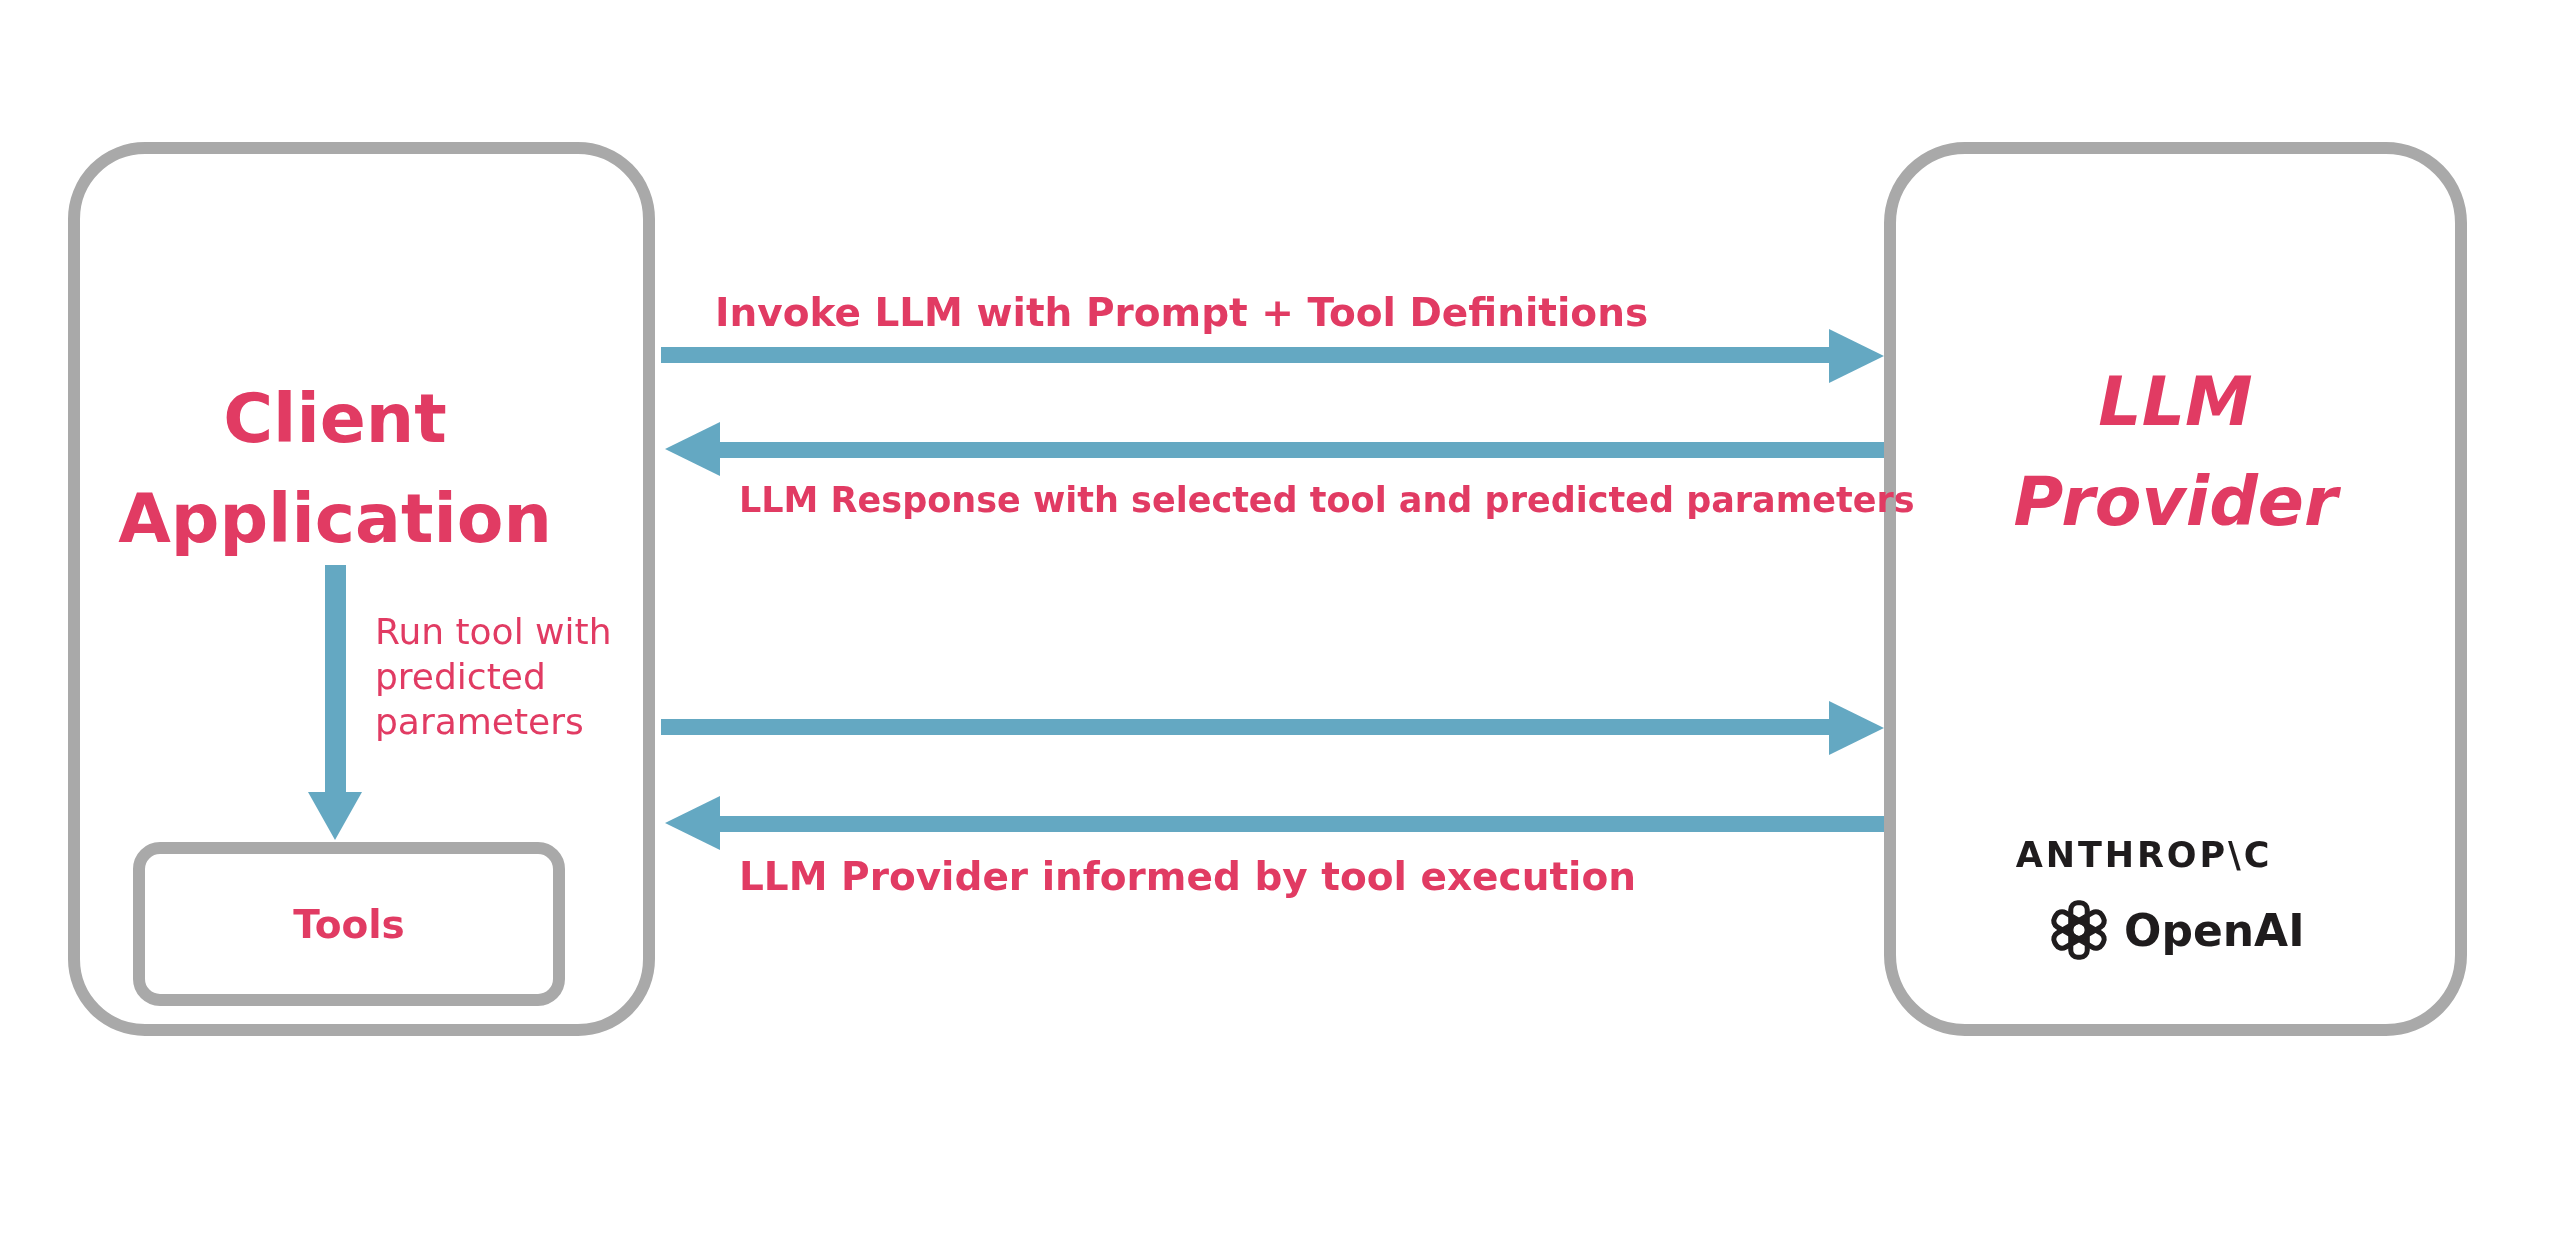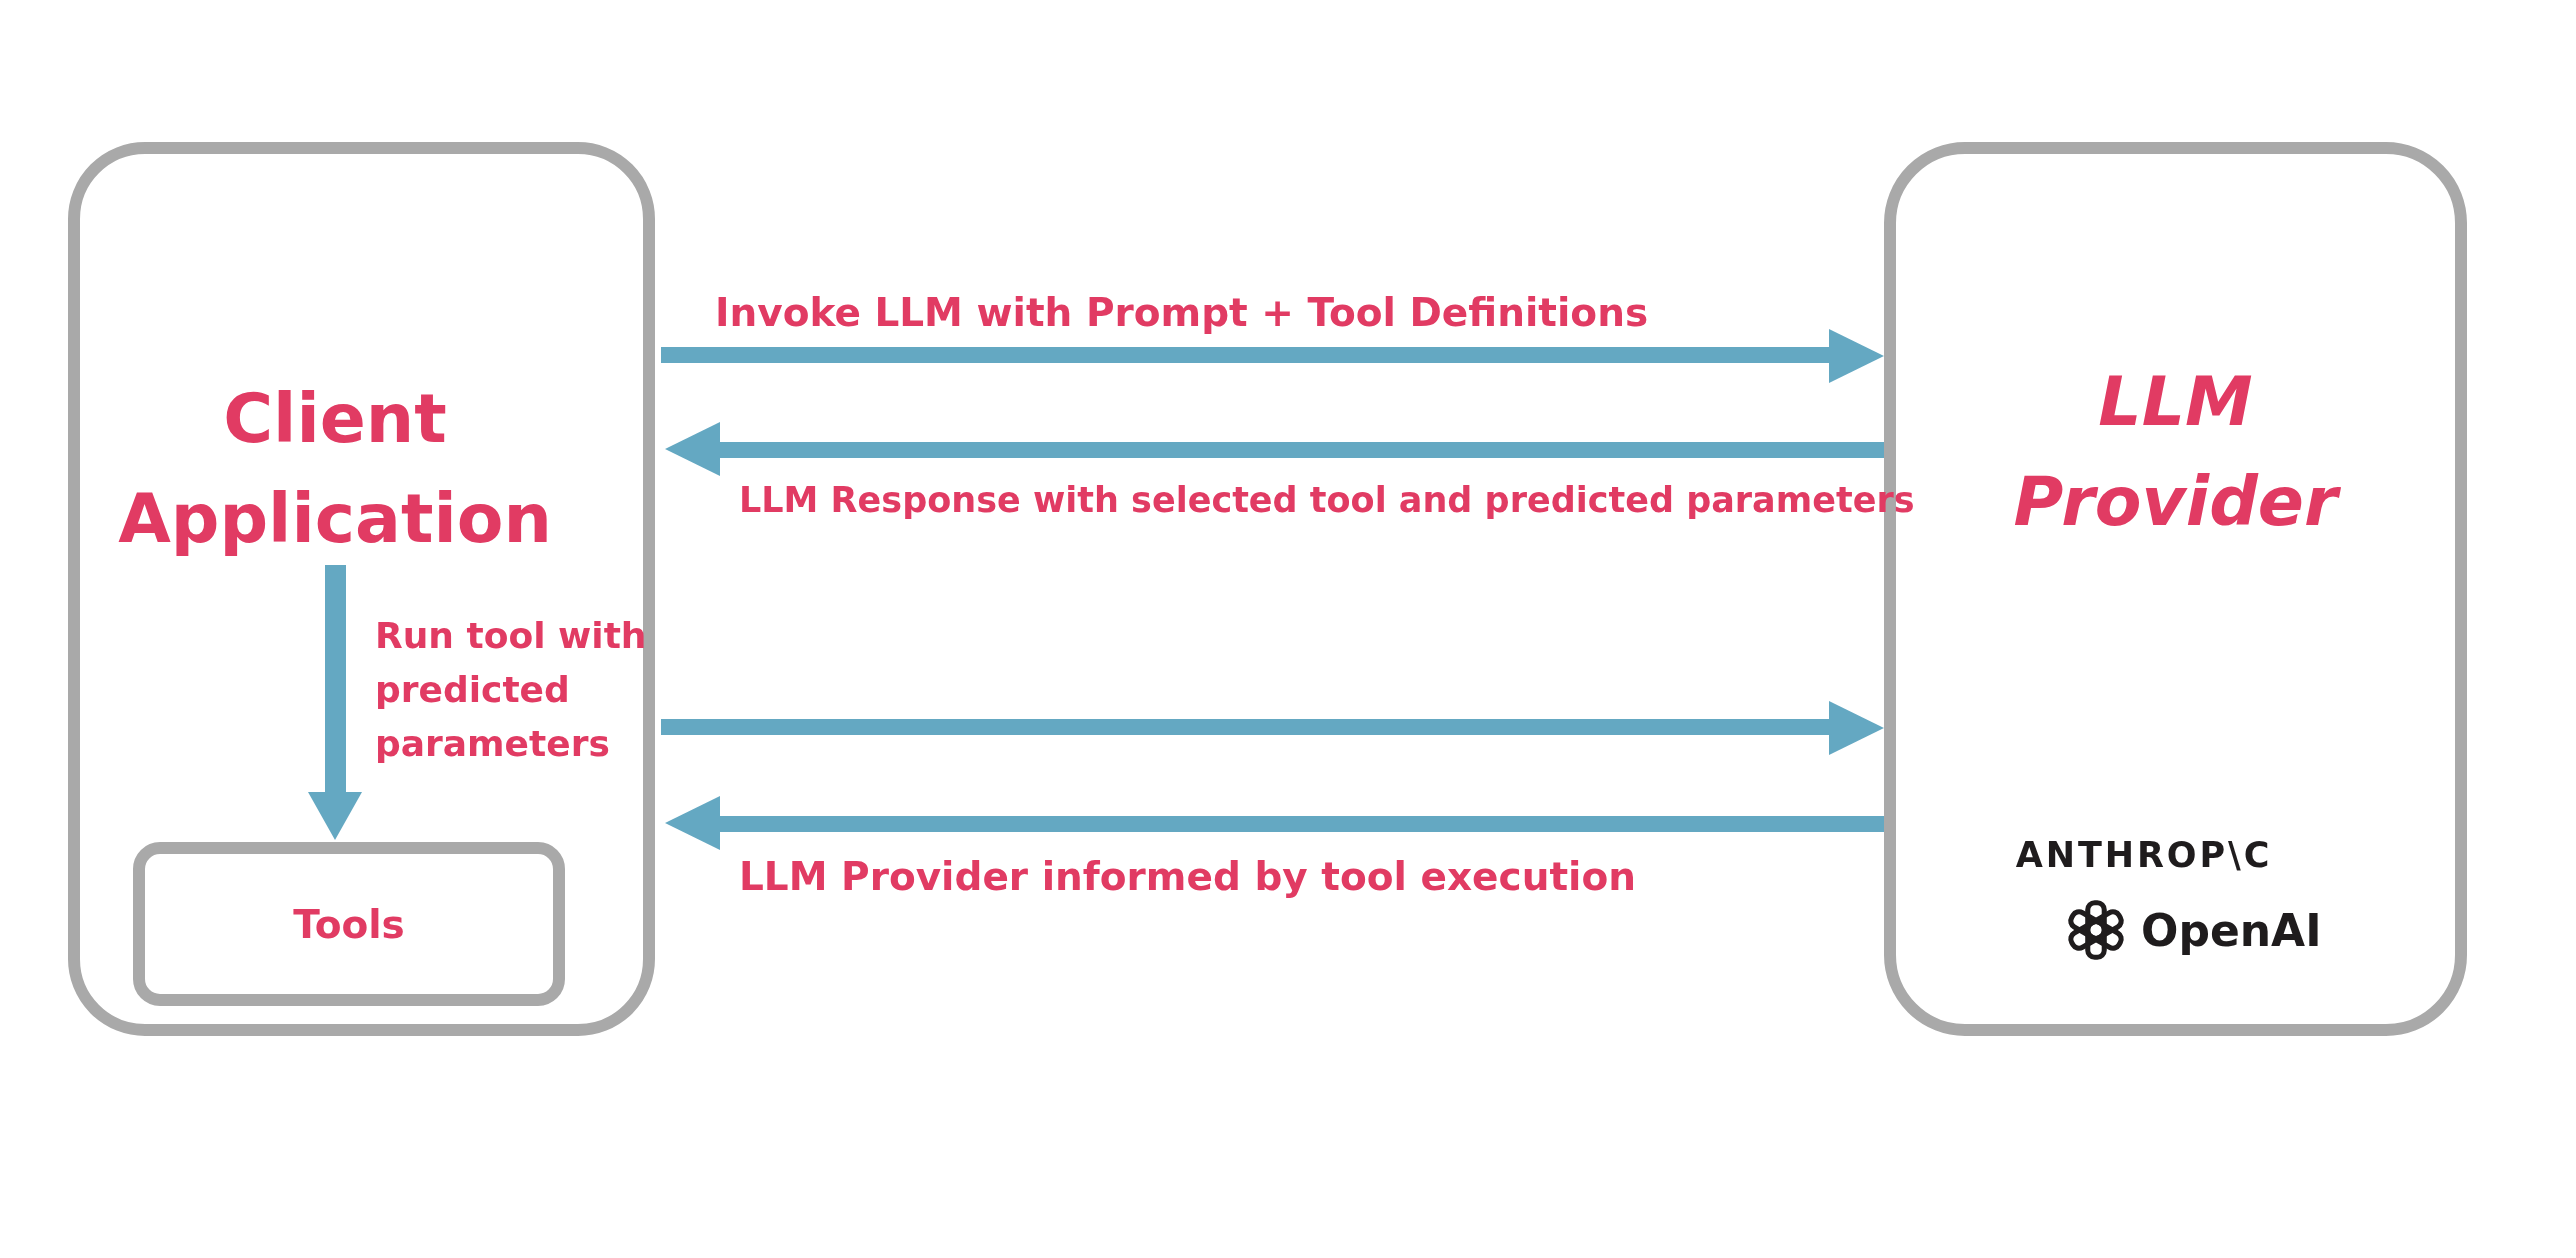--- a/index.html
+++ b/index.html
@@ -59,23 +59,23 @@
   .head-down{
     border-left:27px solid transparent;
     border-right:27px solid transparent;
     border-top:48px solid var(--arrow-blue);
   }
   .run-tool-label{
     position:absolute;
     left:375px;top:609px;
     width:338px;
     color:var(--accent-pink);
-    font-weight:bold;
+    font-weight:normal;
     font-size:36px;
-    line-height:54px;
+    line-height:45px;
   }
   .tools-label{
     position:absolute;
     left:133px;top:842px;
     width:432px;height:164px;
     display:flex;align-items:center;justify-content:center;
     color:var(--accent-pink);
     font-weight:bold;
     font-size:39px;
   }
@@ -89,21 +89,20 @@
     font-size:35px;
     letter-spacing:2.9px;
     white-space:nowrap;
   }
   .openai-logo{
     position:absolute;
     left:1884px;top:897px;
     width:583px;
     display:flex;align-items:center;justify-content:center;
     gap:11.6px;
-    padding-left:17px;
   }
   .openai-text{
     color:var(--logo-black);
     font-weight:bold;
     font-size:44px;
     white-space:nowrap;
   }
 </style>
 </head>
 <body>

